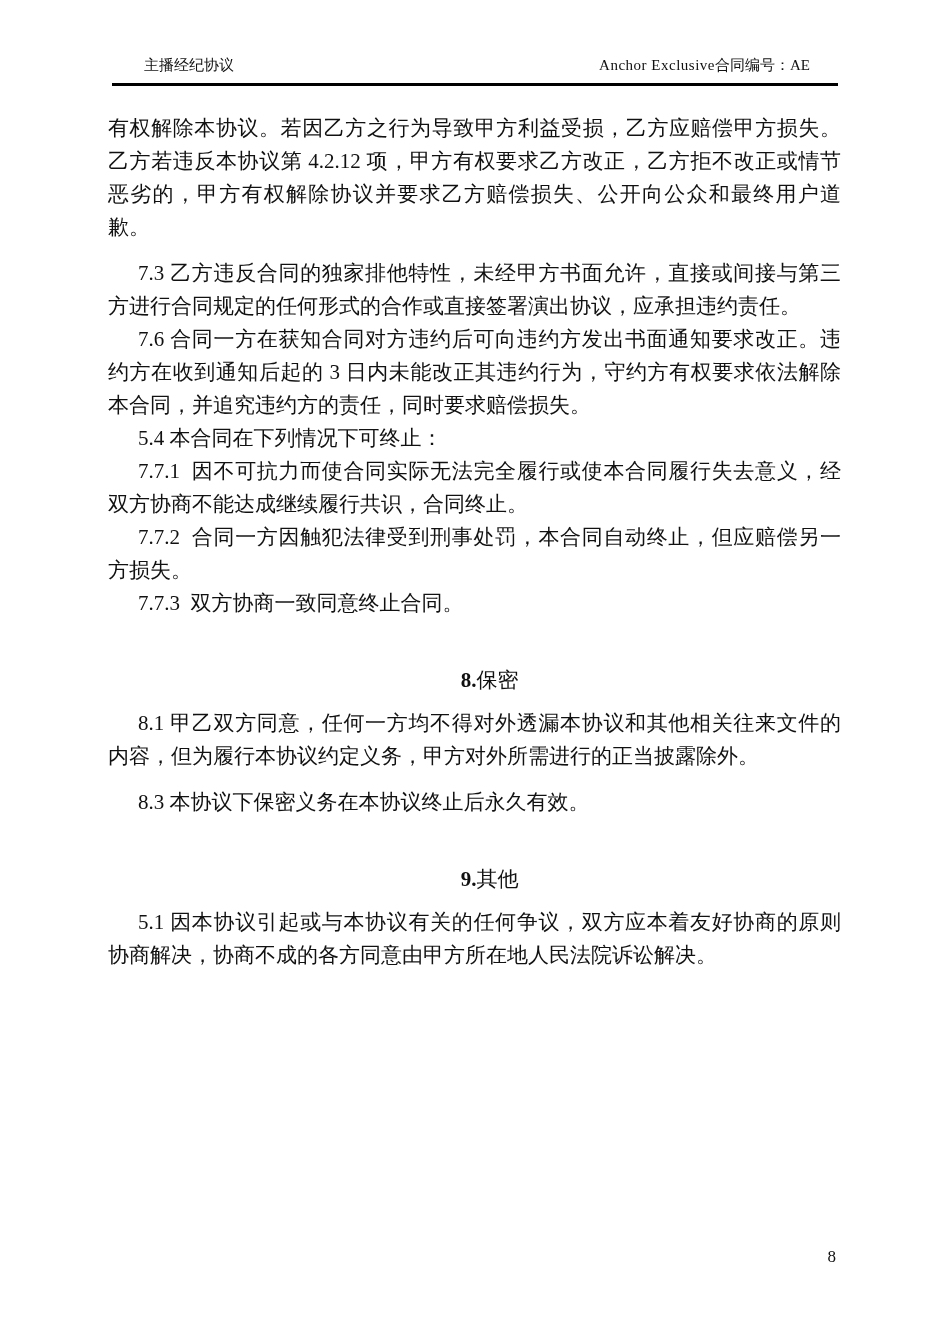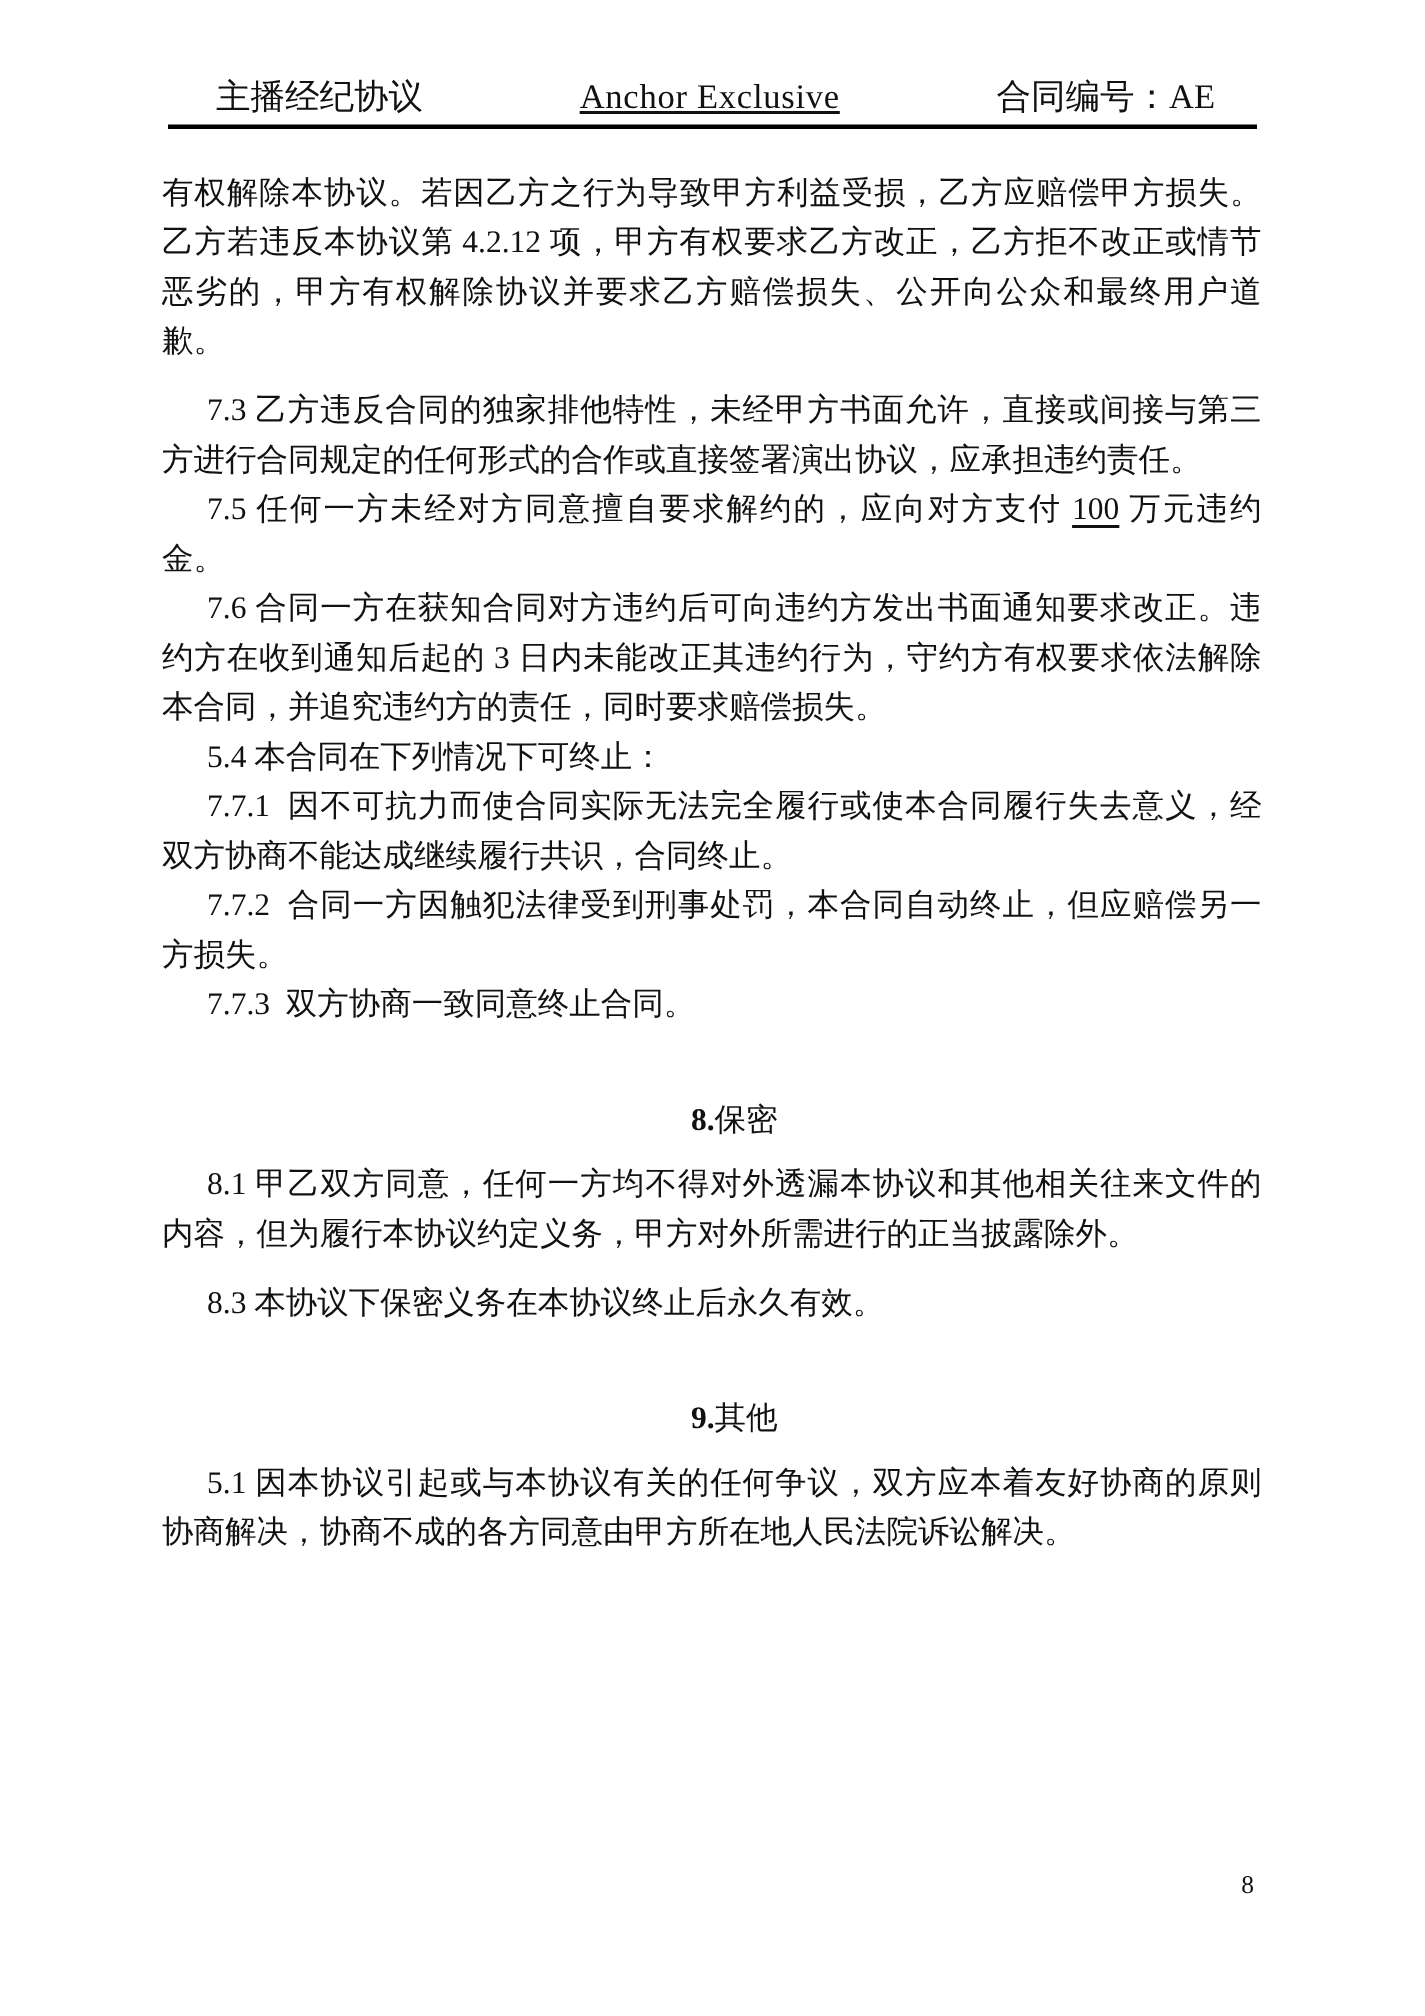--- a/index.html
+++ b/index.html
@@ -25,25 +25,25 @@
     top: 54px;
     left: 112px;
     right: 112px;
     border-bottom: 3px solid #000000;
     padding-bottom: 7px;
   }
   .hdr-row {
     display: flex;
     align-items: baseline;
     justify-content: space-between;
-    font-size: 23px;
+    font-size: 15px;
     line-height: 22px;
   }
   .hdr-left   { margin-left: 32px; }
-  .hdr-center { flex: 1; text-align: center; letter-spacing: 0.5px; text-decoration: underline; }
+  .hdr-center { flex: 1; text-align: right; letter-spacing: 0.5px; }
   .hdr-right  { margin-right: 28px; }
 
   
   .content {
     position: absolute;
     top: 112px;
     left: 108px;
     width: 733px;
     font-size: 21px;
     line-height: 33px;
@@ -85,21 +85,20 @@
     <div class="hdr-row">
       <span class="hdr-left">主播经纪协议</span>
       <span class="hdr-center">Anchor  Exclusive</span>
       <span class="hdr-right">合同编号：AE</span>
     </div>
   </header>
 
   <main class="content" id="doc-content">
       <p class=""><span>有权解除本协议。若因乙方之行为导致甲方利益受损，乙方应赔偿甲方损失。乙方若违反本协议第 4.2.12 项，甲方有权要求乙方改正，乙方拒不改正或情节恶劣的，甲方有权解除协议并要求乙方赔偿损失、公开向公众和最终用户道歉。</span></p>
       <p class="indent gap"><span>7.3 乙方违反合同的独家排他特性，未经甲方书面允许，直接或间接与第三方进行合同规定的任何形式的合作或直接签署演出协议，应承担违约责任。</span></p>
-      <p class="indent"><span>7.5 任何一方未经对方同意擅自要求解约的，应向对方支付 </span><span class="u">100</span><span> 万元违约金。</span></p>
       <p class="indent"><span>7.6 合同一方在获知合同对方违约后可向违约方发出书面通知要求改正。违约方在收到通知后起的 3 日内未能改正其违约行为，守约方有权要求依法解除本合同，并追究违约方的责任，同时要求赔偿损失。</span></p>
       <p class="indent"><span>5.4 本合同在下列情况下可终止：</span></p>
       <p class="indent"><span>7.7.1 &nbsp;因不可抗力而使合同实际无法完全履行或使本合同履行失去意义，经双方协商不能达成继续履行共识，合同终止。</span></p>
       <p class="indent"><span>7.7.2 &nbsp;合同一方因触犯法律受到刑事处罚，本合同自动终止，但应赔偿另一方损失。</span></p>
       <p class="indent"><span>7.7.3 &nbsp;双方协商一致同意终止合同。</span></p>
       <p class="heading"><span class="hnum">8.</span><span>保密</span></p>
       <p class="indent"><span>8.1 甲乙双方同意，任何一方均不得对外透漏本协议和其他相关往来文件的内容，但为履行本协议约定义务，甲方对外所需进行的正当披露除外。</span></p>
       <p class="indent gap"><span>8.3 本协议下保密义务在本协议终止后永久有效。</span></p>
       <p class="heading"><span class="hnum">9.</span><span>其他</span></p>
       <p class="indent"><span>5.1 因本协议引起或与本协议有关的任何争议，双方应本着友好协商的原则协商解决，协商不成的各方同意由甲方所在地人民法院诉讼解决。</span></p>

